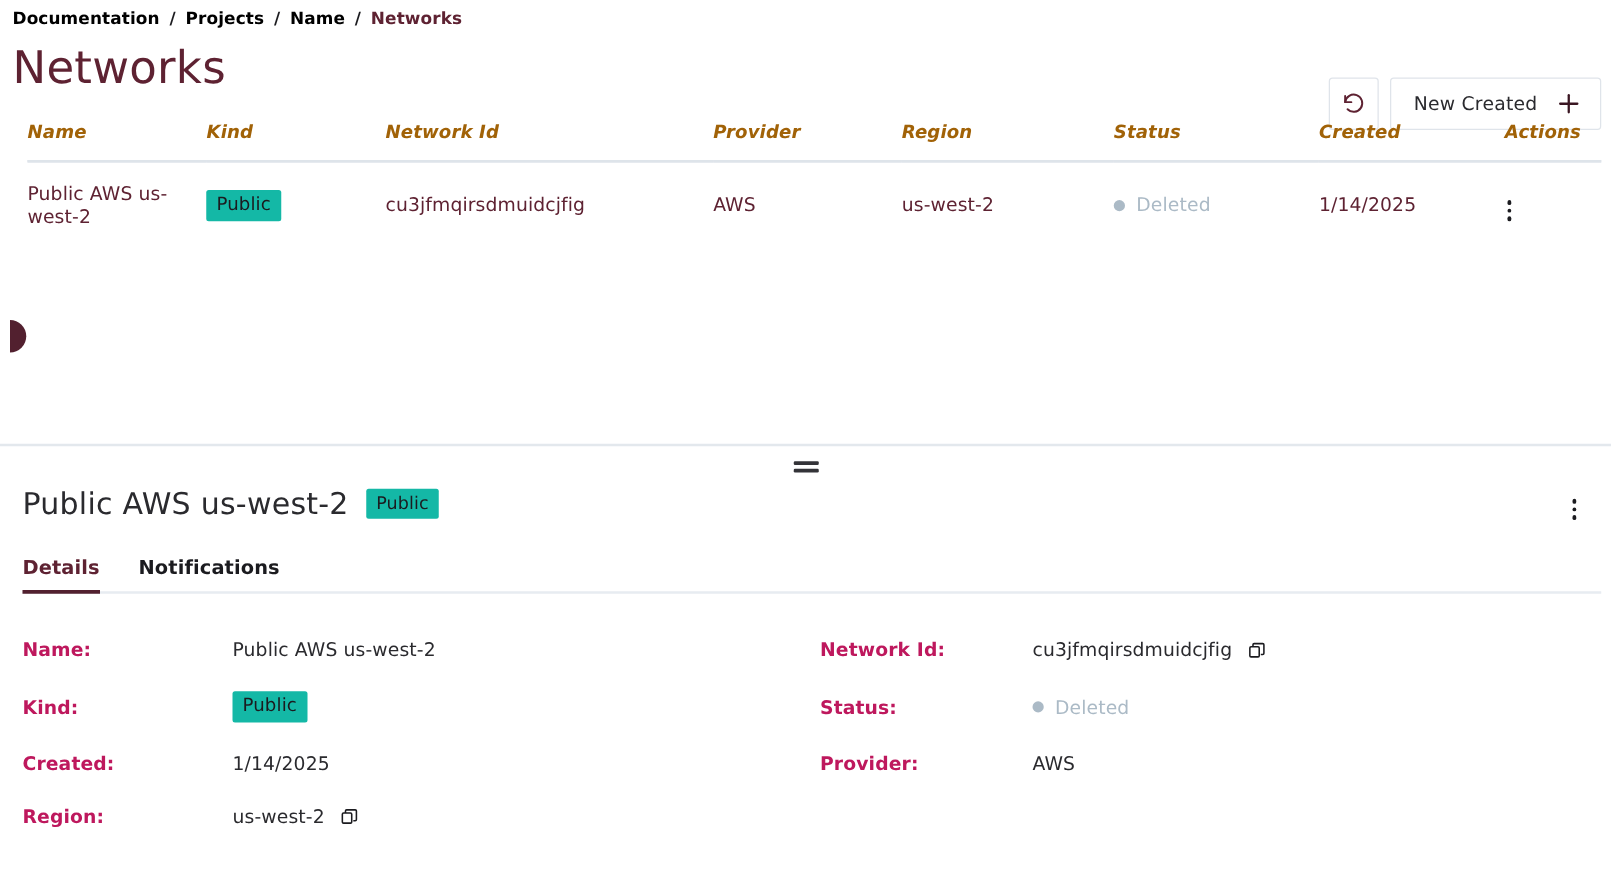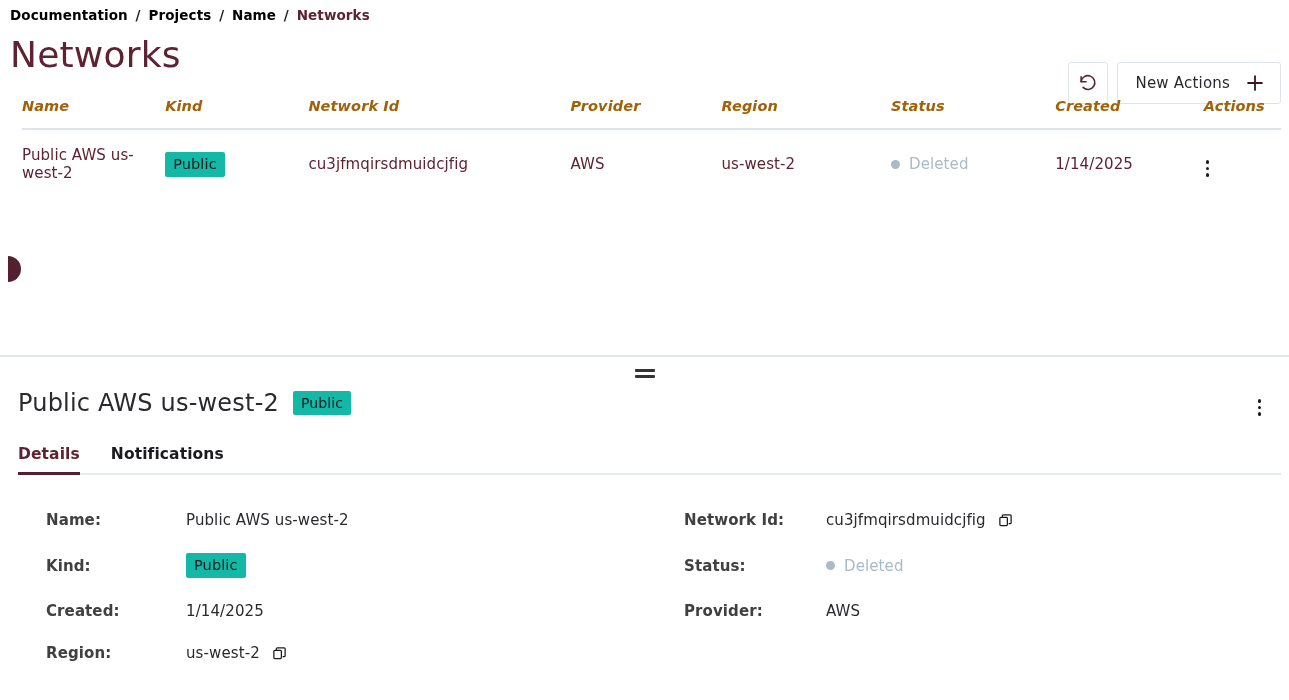--- a/index.html
+++ b/index.html
@@ -224,23 +224,22 @@
   .fields {
     display: grid;
     grid-template-columns: 168px 470px 170px 1fr;
     row-gap: 24px;
     margin-top: 36px;
     align-items: center;
   }
   .f-label {
     font-size: 15px;
     font-weight: 700;
-    color: #404040;
-    letter-spacing: .1px;
-    margin-left: 28px;
+    color: #be185d;
+    letter-spacing: .1px;
   }
   .f-value {
     font-size: 15px;
     color: #2a2a2e;
     letter-spacing: .1px;
     display: flex;
     align-items: center;
     gap: 12px;
   }
   .copy-icon { cursor: pointer; display:inline-flex; }
@@ -266,21 +265,21 @@
     <button class="btn btn-refresh">
       <span>
         <svg class="icon-svg" width="22" height="22" viewBox="0 0 24 24" fill="none" stroke="#5e2232" stroke-width="1.7" stroke-linecap="round" stroke-linejoin="round">
           <path d="M4.5 10.5 A7.5 7.5 0 1 1 6.6 16.8"></path>
           <polyline points="4.5,5.2 4.5,10.6 9.9,10.6"></polyline>
         </svg>
       </span>
     </button>
 
     <button class="btn btn-new">
-      <span class="label">New Actions</span>
+      <span class="label">New Created</span>
       <span>
         <svg class="icon-svg" width="22" height="22" viewBox="0 0 24 24" fill="none" stroke="#3a1622" stroke-width="2" stroke-linecap="round">
           <line x1="12" y1="4.5" x2="12" y2="19.5"></line>
           <line x1="4.5" y1="12" x2="19.5" y2="12"></line>
         </svg>
       </span>
     </button>
   </div>
 </div>
 

